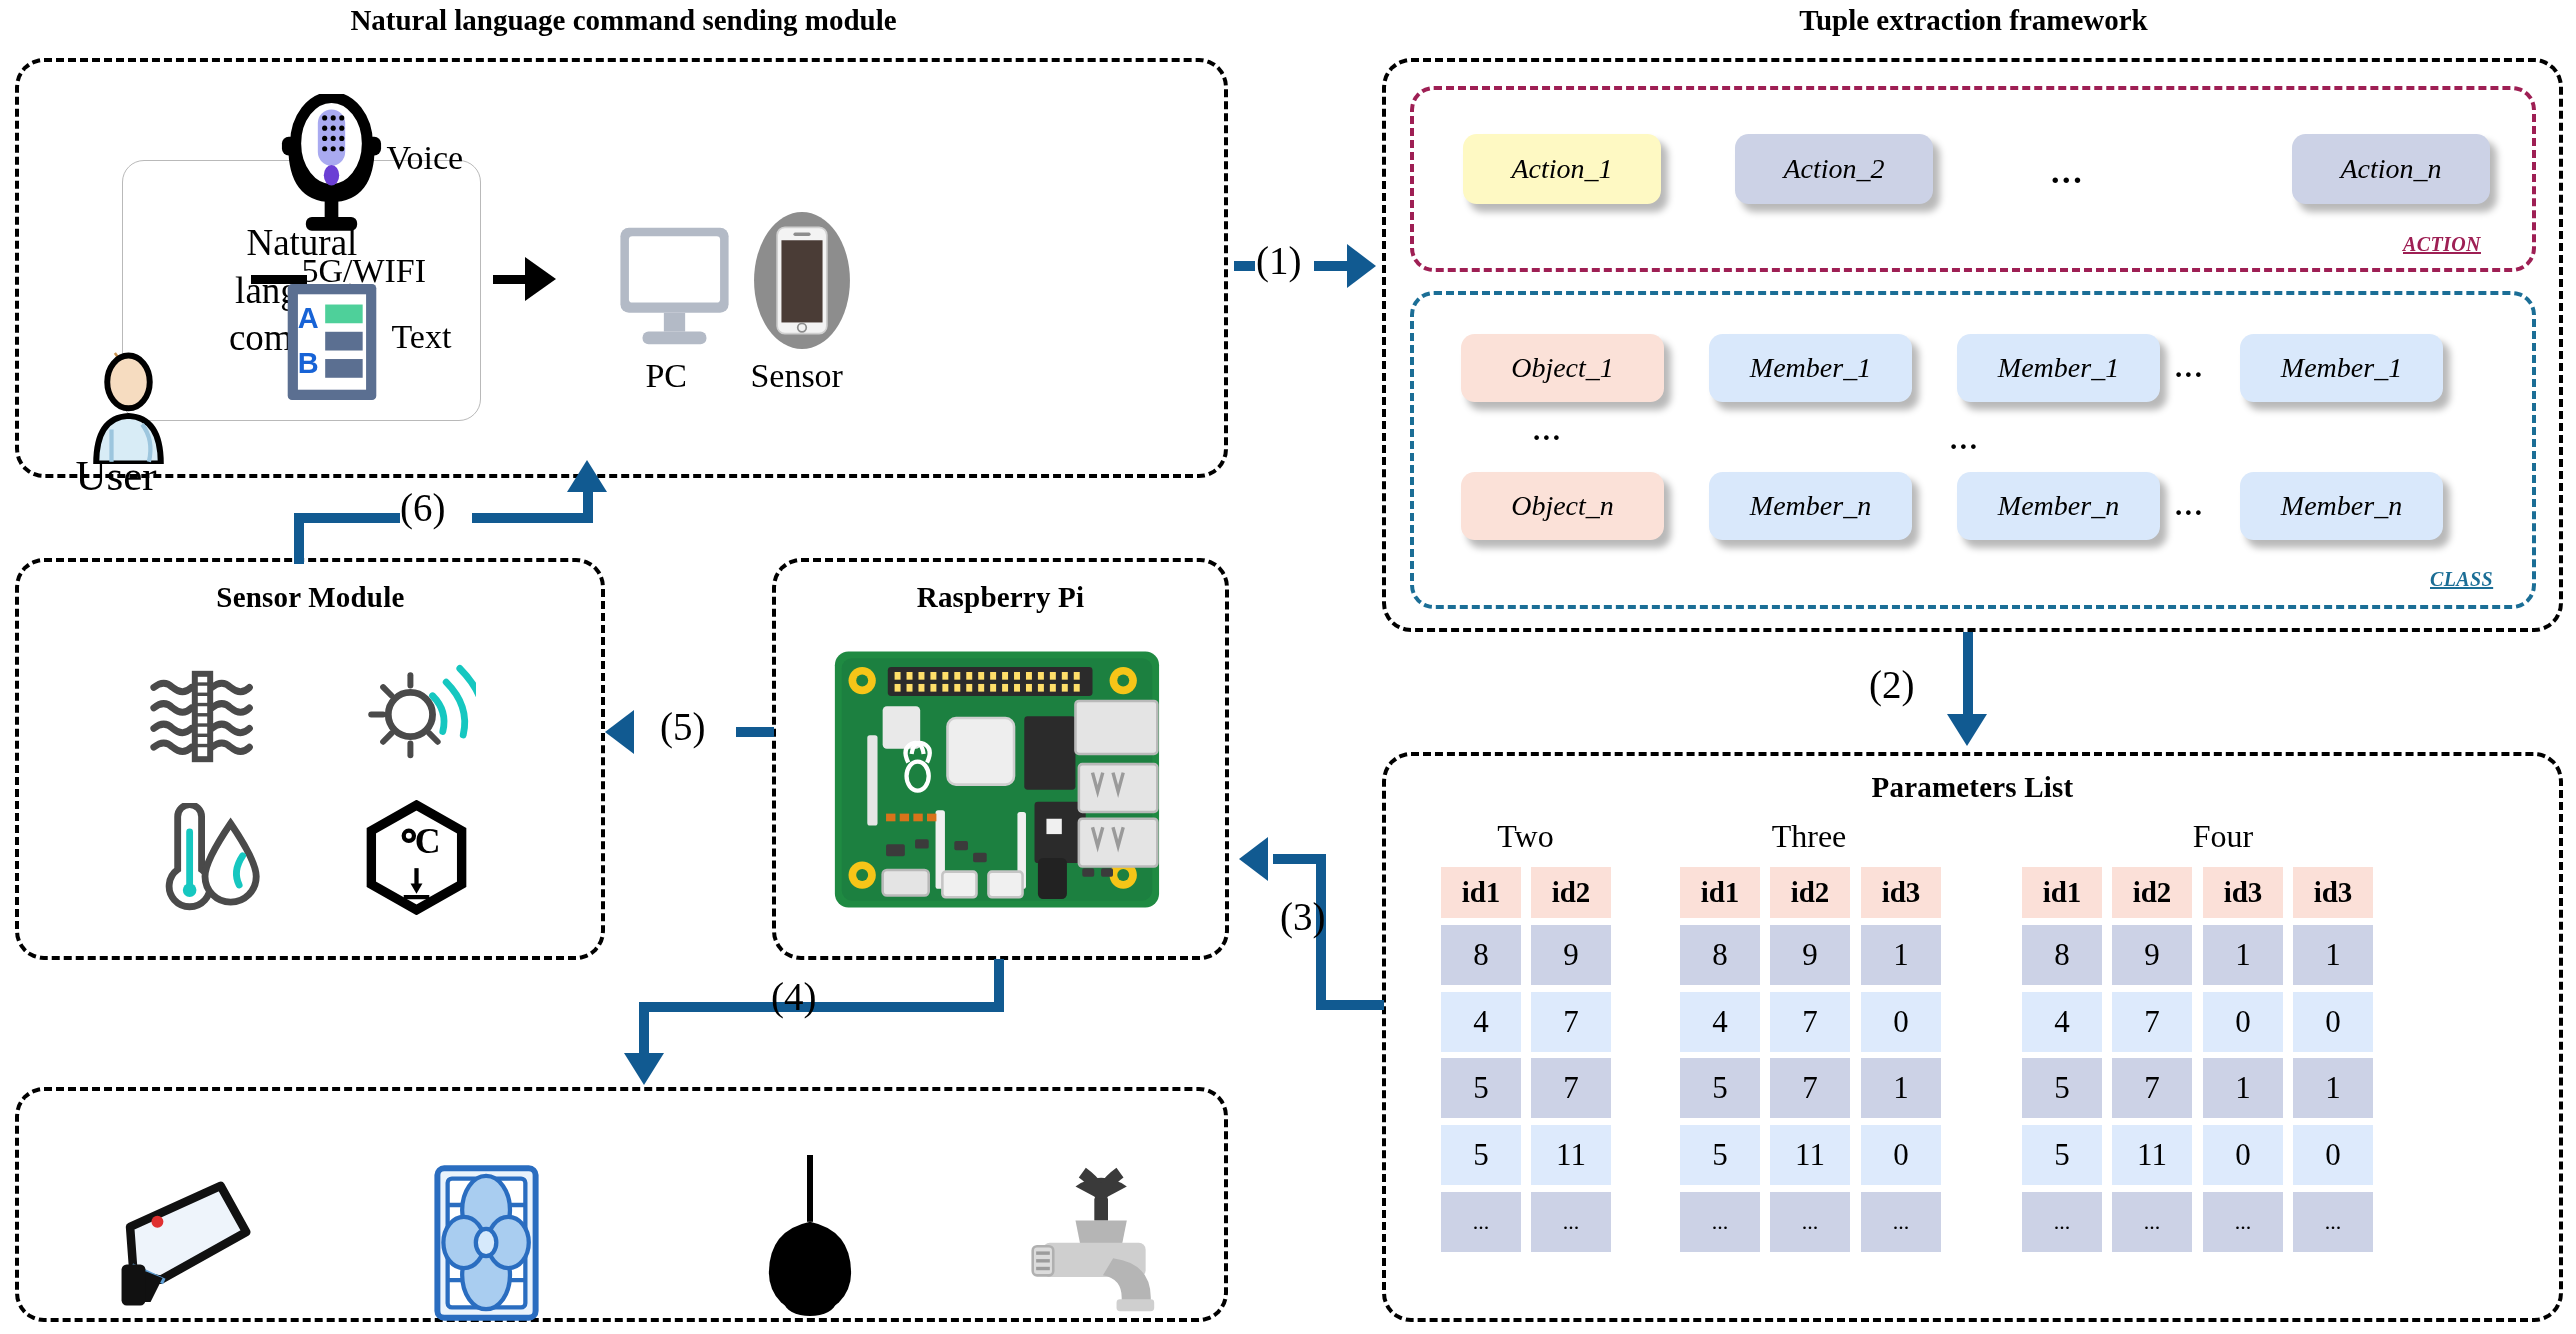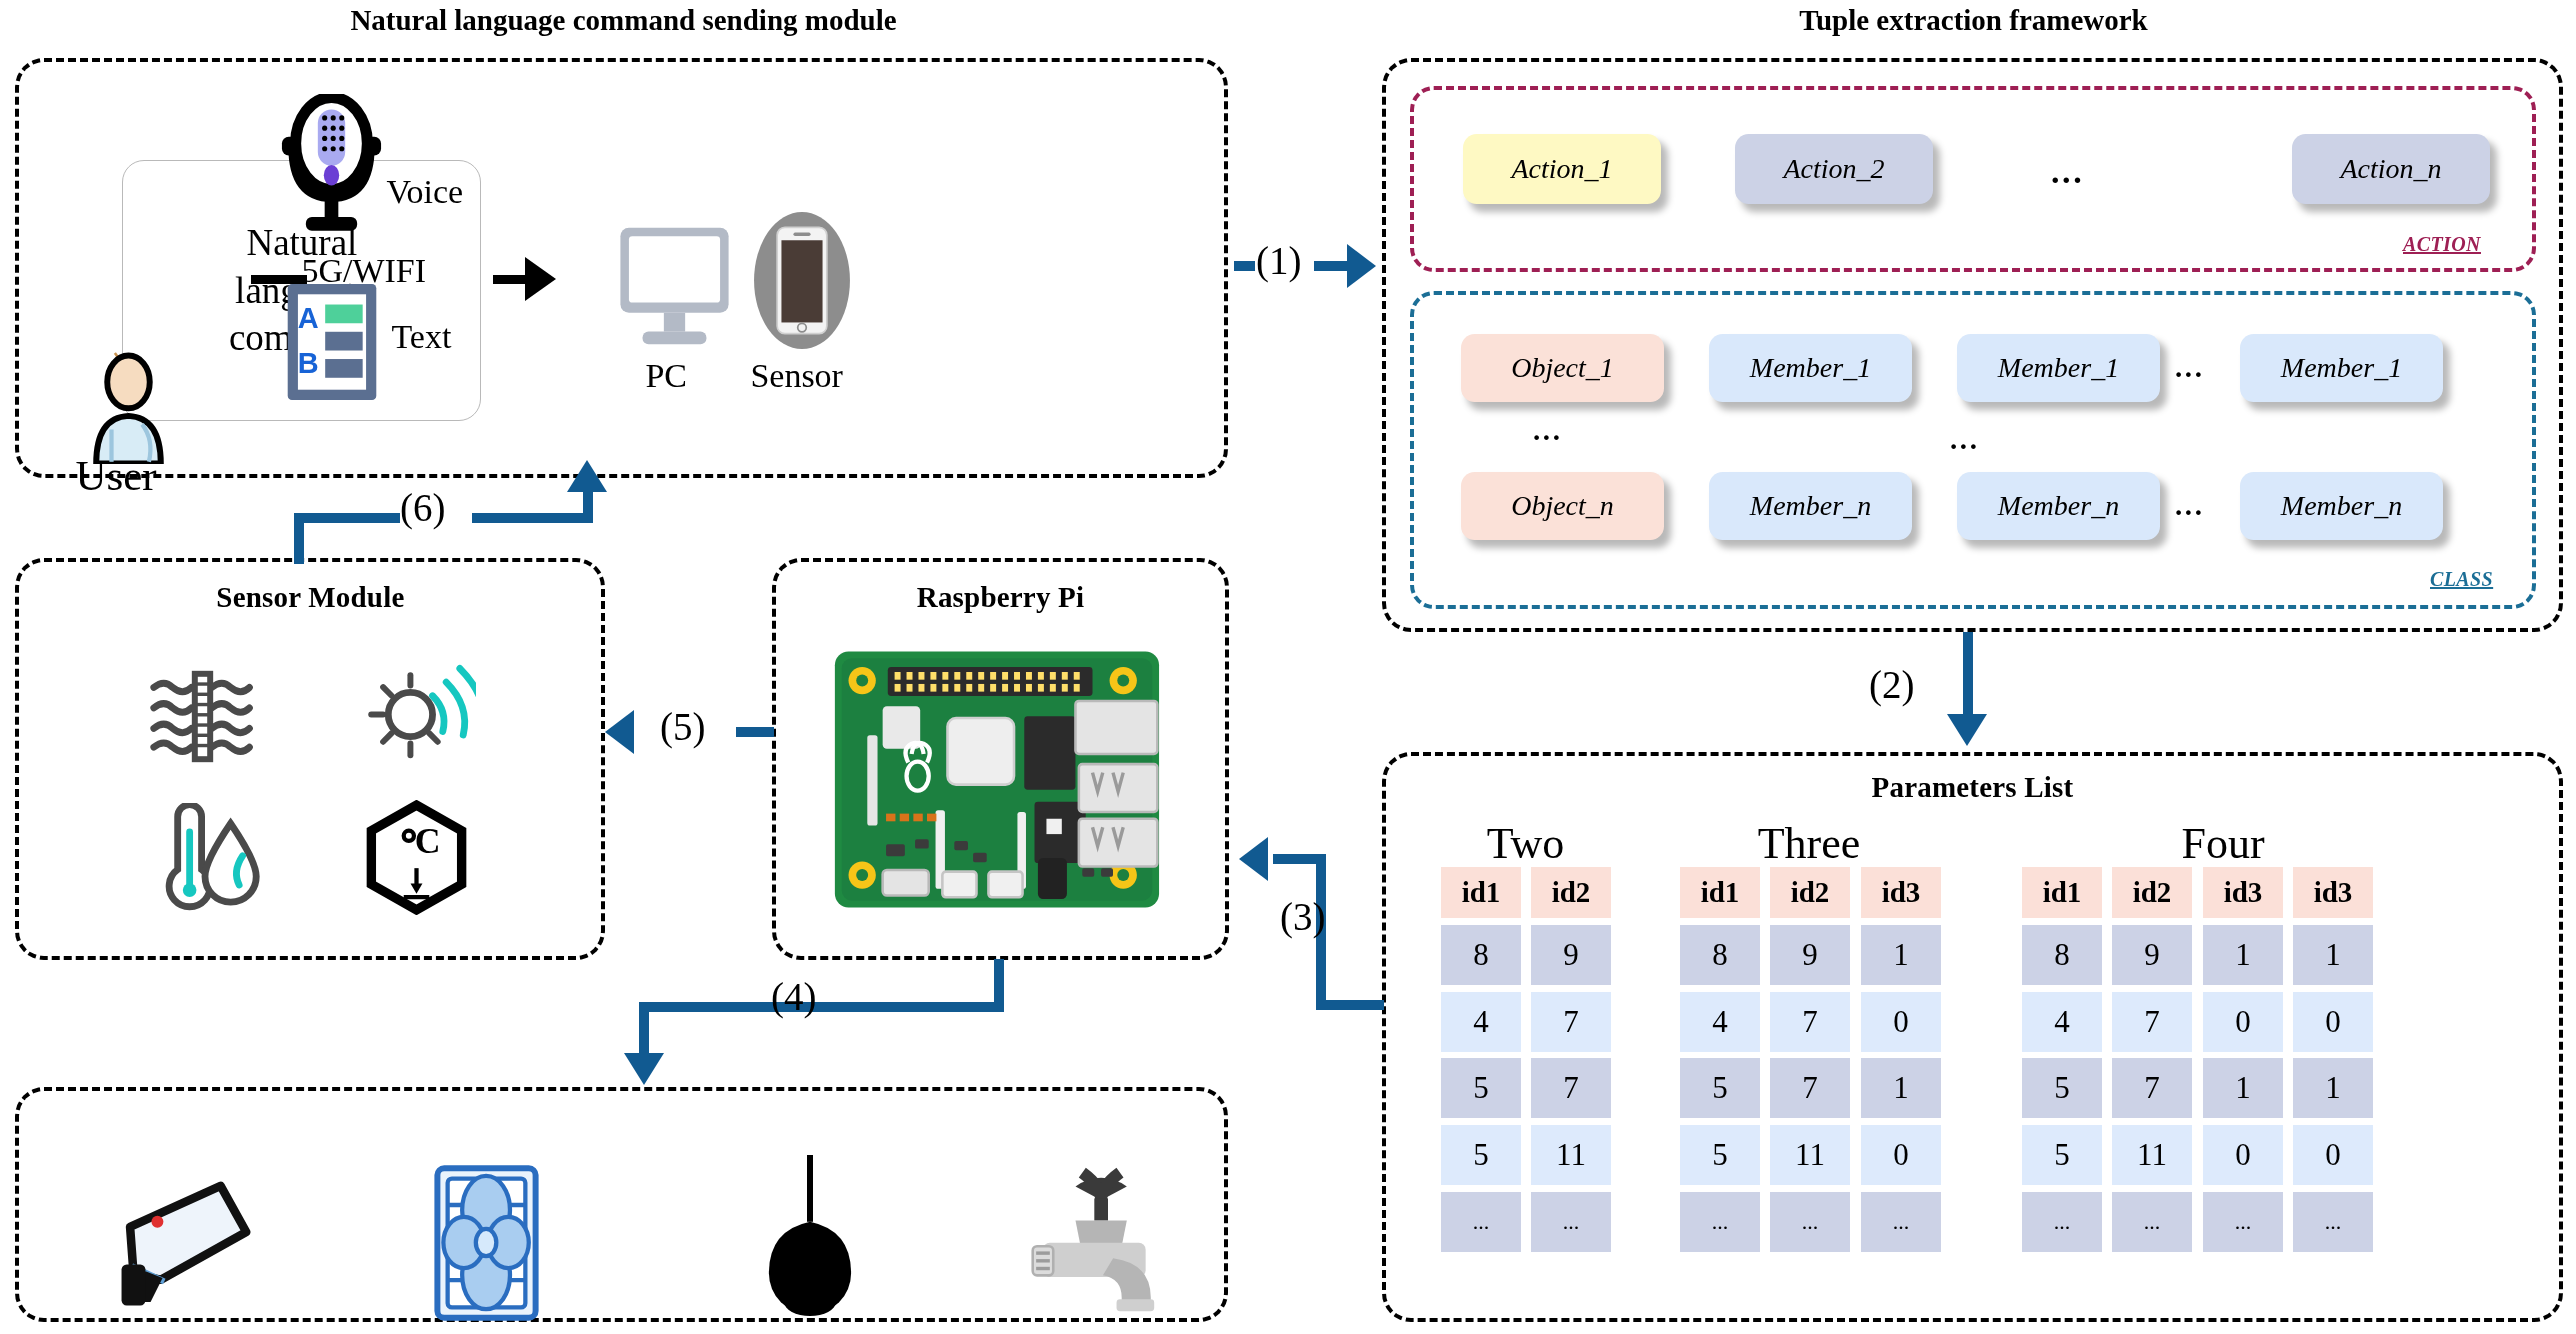--- a/index.html
+++ b/index.html
@@ -61,21 +61,21 @@
 
   
   .pcell {
     position:absolute;
     display:flex; align-items:center; justify-content:center;
     font-size:31px;
   }
   .phead { background:#fbe0d8; font-weight:bold; font-size:29px; }
   .prow-a { background:#ccd2e6; }
   .prow-b { background:#ddeafc; }
-  .gname { position:absolute; font-size:44px; text-align:center; white-space:nowrap; }
+  .gname { position:absolute; font-size:32px; text-align:center; white-space:nowrap; }
 
   
   .ln { position:absolute; background:#115a91; }
   .num { position:absolute; font-size:39px; white-space:nowrap; }
   .tri { position:absolute; width:0; height:0; }
   .tri-r { border-top:22px solid transparent; border-bottom:22px solid transparent; border-left:29px solid #115a91; }
   .tri-l { border-top:22px solid transparent; border-bottom:22px solid transparent; border-right:29px solid #115a91; }
   .tri-u { border-left:20.5px solid transparent; border-right:20.5px solid transparent; border-bottom:32px solid #115a91; }
   .tri-d { border-left:20.5px solid transparent; border-right:20.5px solid transparent; border-top:32px solid #115a91; }
   .tri-k-r { border-top:22px solid transparent; border-bottom:22px solid transparent; border-left:31px solid #000; }
@@ -120,21 +120,21 @@
         <circle cx="62" cy="64" r="3"></circle>
         <circle cx="72" cy="64" r="3"></circle>
     </g>
     <ellipse cx="60" cy="95" rx="9" ry="12" fill="#6b3fd4"></ellipse>
     <path d="M16 62 Q16 120 60 120 Q104 120 104 62" fill="none" stroke="#000" stroke-width="13"></path>
     <rect x="2" y="50" width="22" height="22" rx="8" fill="#000"></rect>
     <rect x="96" y="50" width="22" height="22" rx="8" fill="#000"></rect>
     <rect x="52" y="118" width="16" height="26" fill="#000"></rect>
     <rect x="30" y="144" width="60" height="16" rx="7" fill="#000"></rect>
   </svg>
-  <div class="lbl" style="left:367px; top:77px;margin-top:34px;">Voice</div>
+  <div class="lbl" style="left:367px; top:77px;">Voice</div>
 
   <svg class="abs" style="left:267px; top:220px;" width="92" height="120" viewBox="0 0 108 140">
     <rect x="2" y="2" width="104" height="136" rx="5" fill="#5b6f91"></rect>
     <rect x="14" y="14" width="80" height="112" fill="#fff"></rect>
     <text x="26" y="54" font-family="Liberation Sans, sans-serif" font-size="34" font-weight="bold" fill="#1763d6" text-anchor="middle">A</text>
     <text x="26" y="106" font-family="Liberation Sans, sans-serif" font-size="34" font-weight="bold" fill="#1763d6" text-anchor="middle">B</text>
     <rect x="46" y="26" width="44" height="22" fill="#4ed09a"></rect>
     <rect x="46" y="58" width="44" height="22" fill="#5b6f91"></rect>
     <rect x="46" y="90" width="44" height="22" fill="#5b6f91"></rect>
   </svg>

